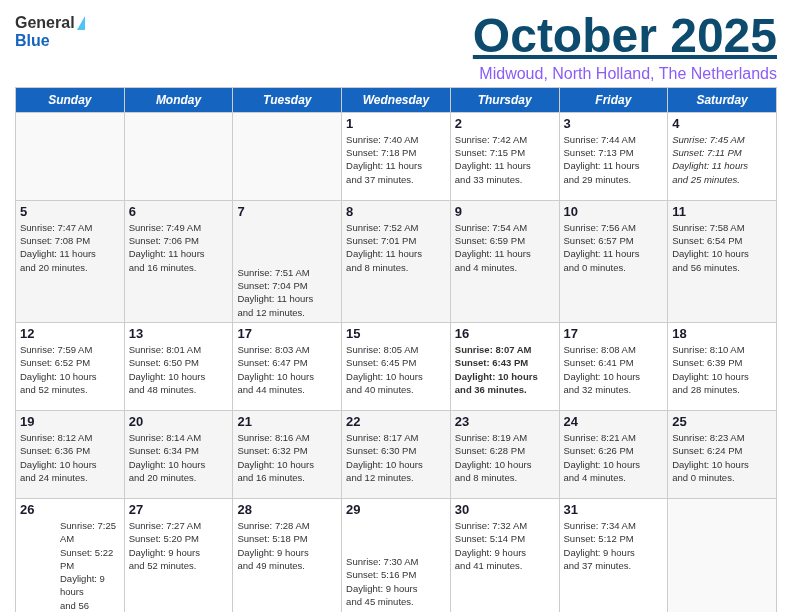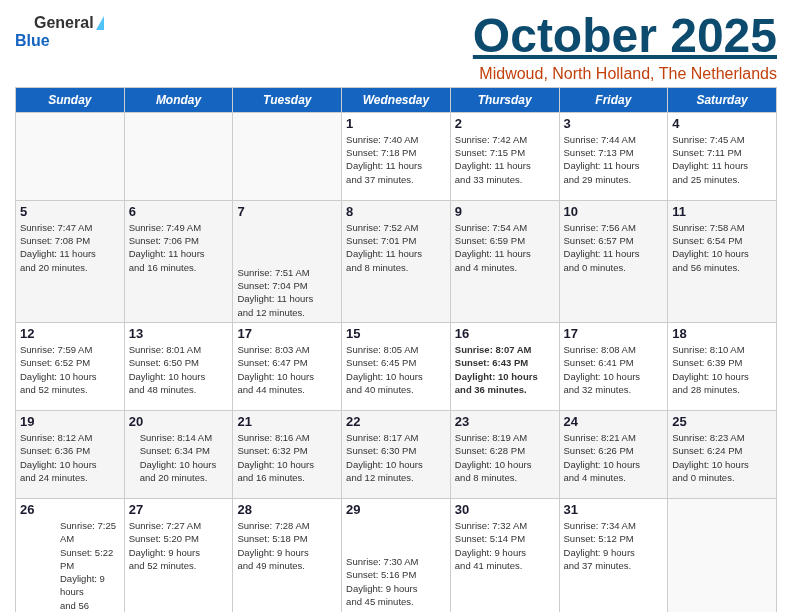--- a/index.html
+++ b/index.html
@@ -21,21 +21,20 @@
       flex-direction: column;
       align-items: flex-start;
       margin-top: 4px;
     }
     .logo-text {
       display: flex;
       align-items: center;
       font-size: 18px;
       font-weight: bold;
       color: #1a1a2e;
-      margin-left: 19px;
     }
     .logo-general { color: #333; font-size: 16px; font-weight: bold; }
     .logo-blue { color: #1565c0; font-size: 16px; font-weight: bold; }
     .logo-icon {
       width: 0;
       height: 0;
       border-left: 8px solid transparent;
       border-bottom: 14px solid #4fc3f7;
       margin-left: 2px;
       display: inline-block;
@@ -45,21 +44,21 @@
     }
     .month-title {
       font-size: 48px;
       font-weight: bold;
       color: #0c4a6e;
       line-height: 1.1;
       text-decoration: underline;
     }
     .location {
       font-size: 16px;
-      color: #c2410c;
+      color: #8b5cf6;
       margin-top: 2px;
     }
     table {
       width: 100%;
       border-collapse: collapse;
       table-layout: fixed;
     }
     thead tr th {
       background-color: #1565c0;
       color: #fff;
@@ -150,21 +149,21 @@
         </td>
         <td>
           <span class="day-num">3</span>
           <div class="day-info" style="white-space: pre-line;">Sunrise: 7:44 AM
 Sunset: 7:13 PM
 Daylight: 11 hours
 and 29 minutes.</div>
         </td>
         <td>
           <span class="day-num">4</span>
-          <div class="day-info" style="white-space: pre-line;">Sunrise: 7:45 AM
+          <div class="day-info" style="white-space: pre-line; font-style: italic;">Sunrise: 7:45 AM
 Sunset: 7:11 PM
 Daylight: 11 hours
 and 25 minutes.</div>
         </td>
       </tr>
       <tr>
         <td>
           <span class="day-num">5</span>
           <div class="day-info" style="white-space: pre-line;">Sunrise: 7:47 AM
 Sunset: 7:08 PM
@@ -268,21 +267,21 @@
       <tr>
         <td>
           <span class="day-num">19</span>
           <div class="day-info" style="white-space: pre-line;">Sunrise: 8:12 AM
 Sunset: 6:36 PM
 Daylight: 10 hours
 and 24 minutes.</div>
         </td>
         <td>
           <span class="day-num">20</span>
-          <div class="day-info" style="white-space: pre-line; margin-left: 11px;">Sunrise: 8:14 AM
+          <div class="day-info" style="white-space: pre-line;">Sunrise: 8:14 AM
 Sunset: 6:34 PM
 Daylight: 10 hours
 and 20 minutes.</div>
         </td>
         <td>
           <span class="day-num">21</span>
           <div class="day-info" style="white-space: pre-line;">Sunrise: 8:16 AM
 Sunset: 6:32 PM
 Daylight: 10 hours
 and 16 minutes.</div>

